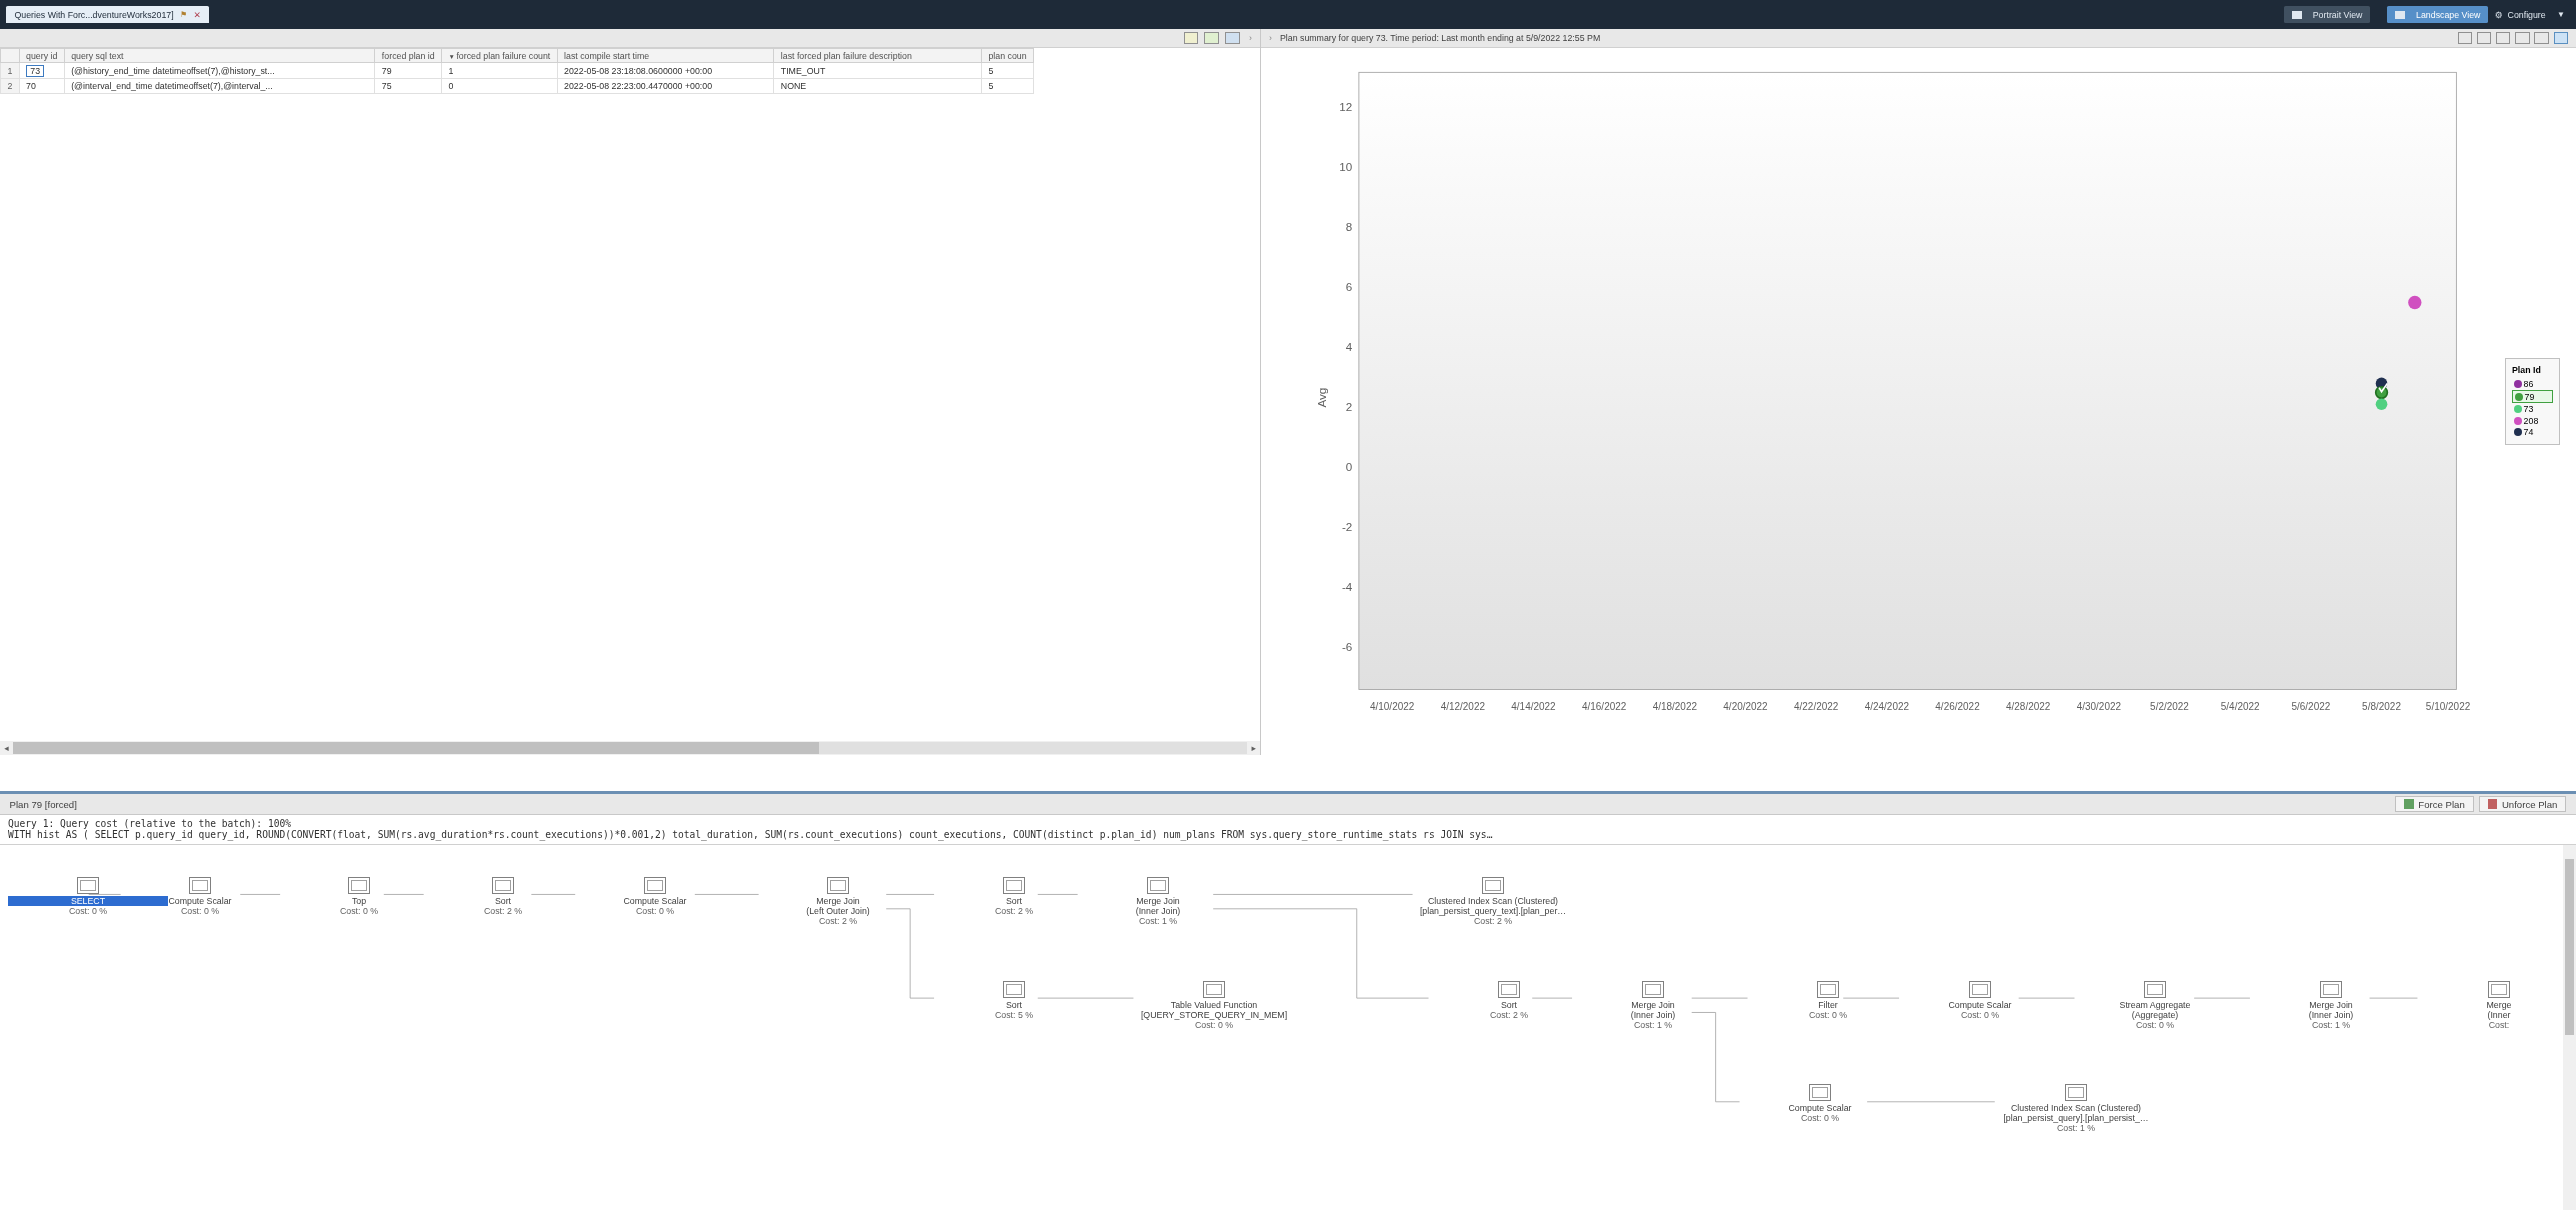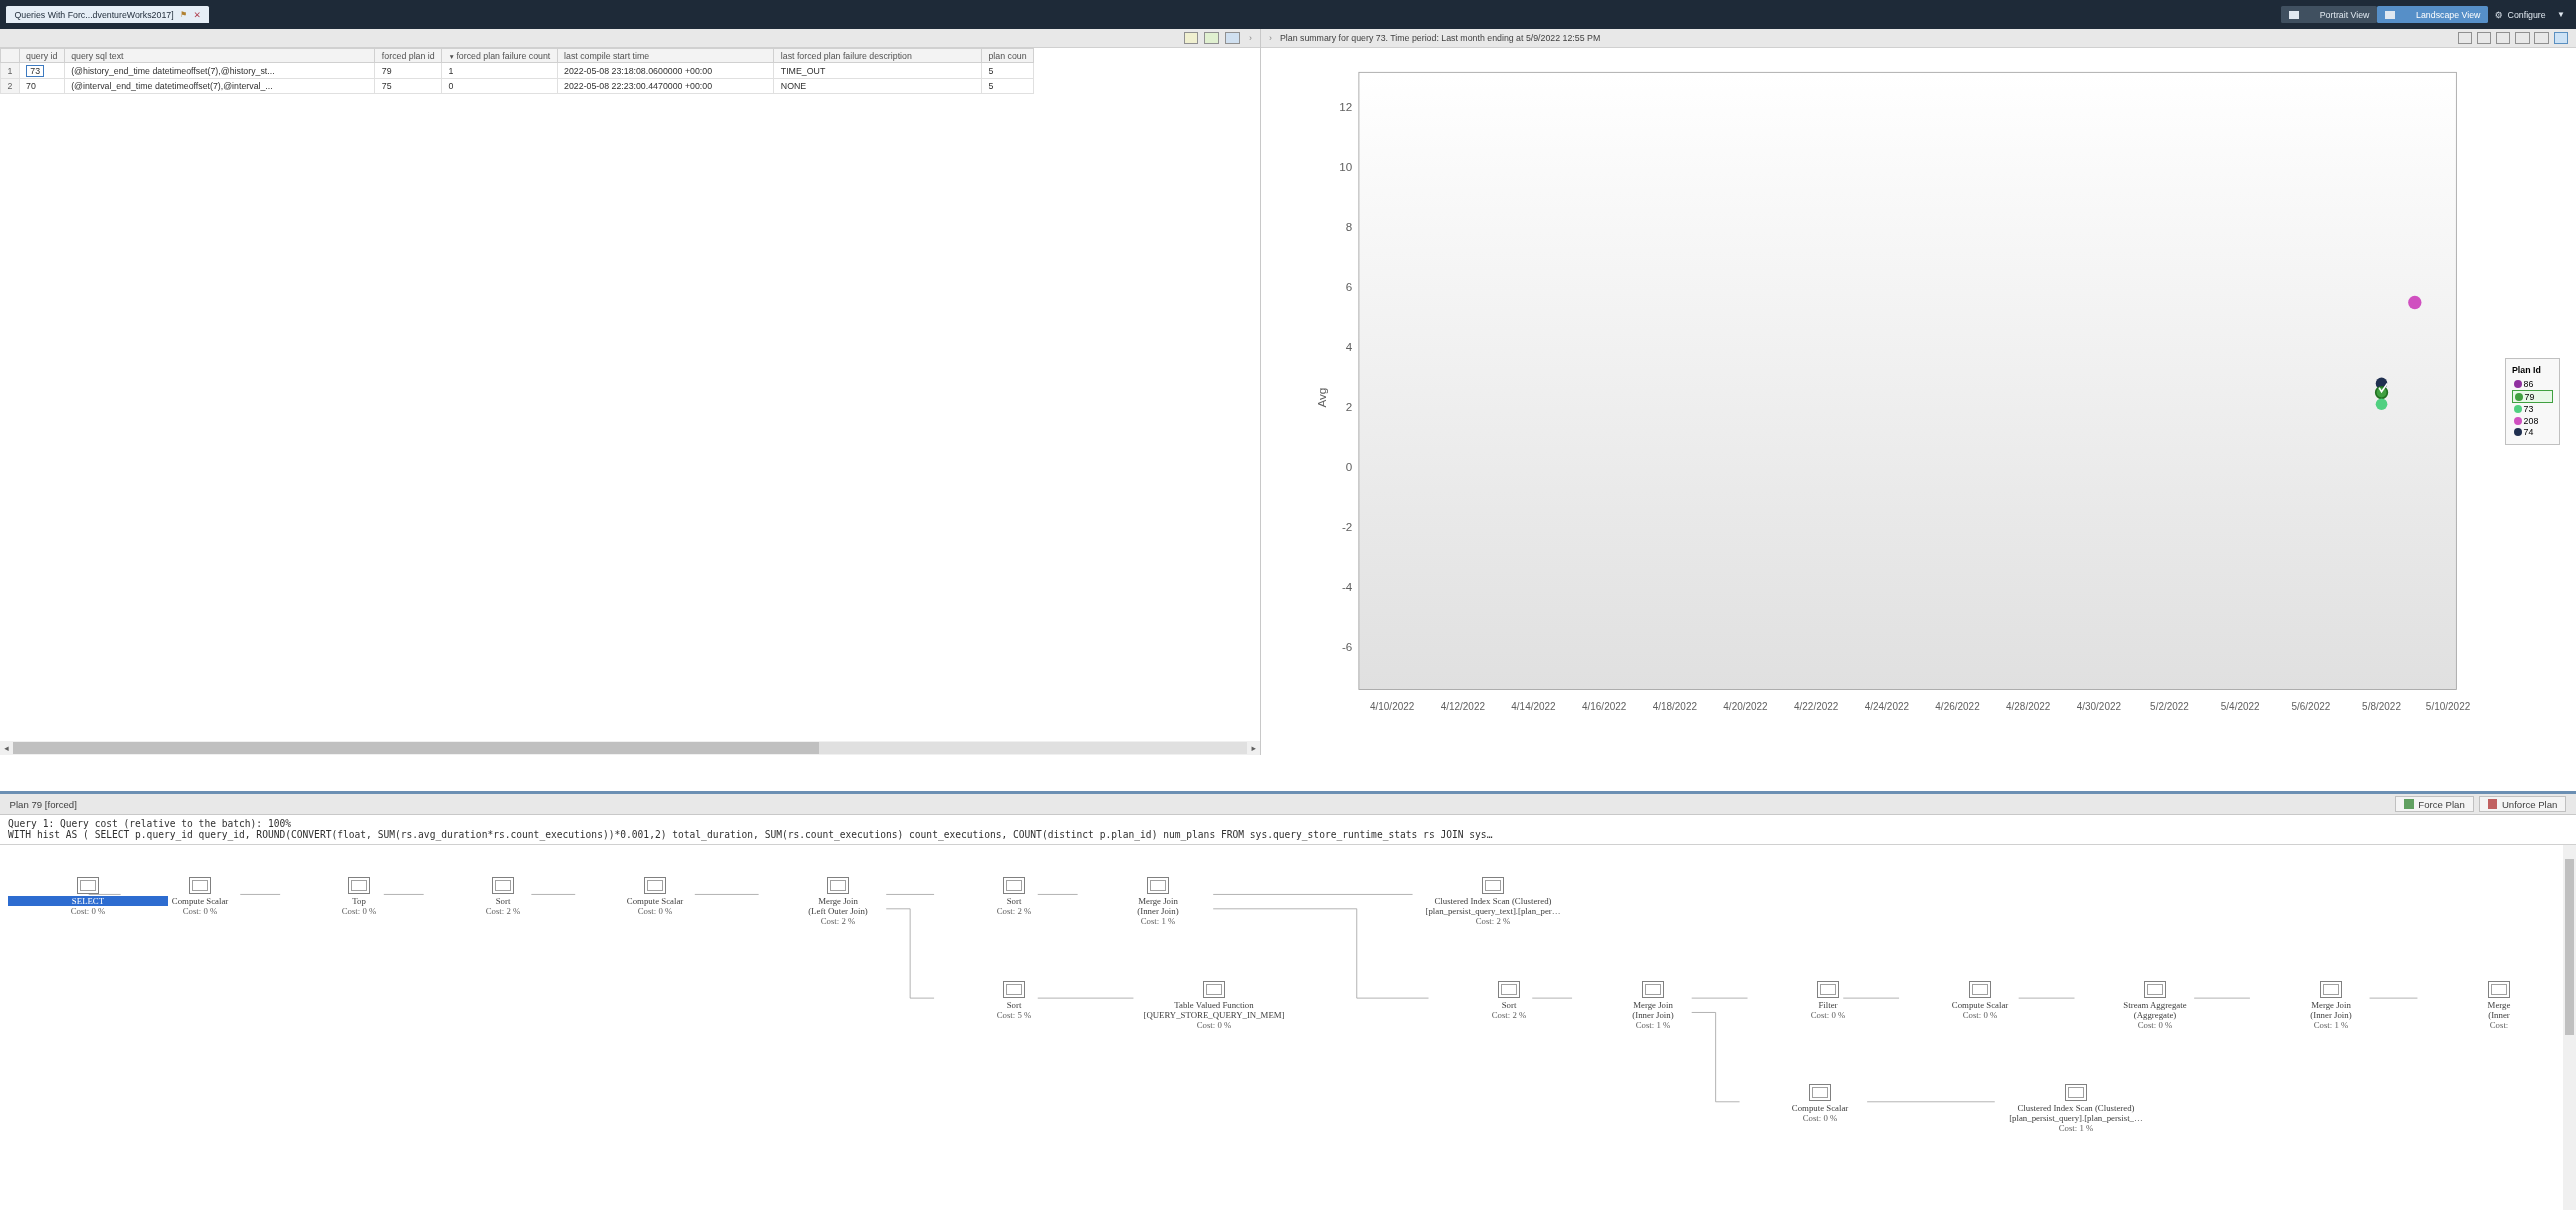--- a/index.html
+++ b/index.html
@@ -5,21 +5,21 @@
   * { box-sizing: border-box; margin: 0; padding: 0; }
   html, body { width: 100%; height: 100%; font-family: "Segoe UI", Tahoma, sans-serif; font-size: 8.8px; background: #2a2f38; overflow: hidden; }
   .app { width: 2576px; height: 1210px; display: flex; flex-direction: column; background: #fff; position: relative; transform-origin: top left; }
 
   
   .top-strip { height: 29px; background: #1e2a38; display: flex; align-items: center; padding: 0 6.4px; }
   .tab { background: #e6eef6; color: #1e2a38; padding: 3.2px 8px; border-radius: 1.6px 1.6px 0 0; display: flex; align-items: center; gap: 6.4px; font-size: 8.8px; }
   .tab .pin { color: #b08030; font-size: 8px; }
   .tab .close { color: #b04050; cursor: pointer; }
   .top-strip .spacer { flex: 1; }
-  .view-btn { background: #405060; color: #e0e8f0; padding: 3.2px 8px; margin-left: 0; border-radius: 1.6px; display: flex; align-items: center; gap: 21px; font-size: 8.8px; cursor: pointer; }
+  .view-btn { background: #405060; color: #e0e8f0; padding: 3.2px 8px; margin-left: 17px; border-radius: 1.6px; display: flex; align-items: center; gap: 11px; font-size: 8.8px; cursor: pointer; }
   .view-btn.active { background: #568fc8; color: #fff; }
   .view-btn .sq { width: 9.6px; height: 8px; background: #e0e8f0; display: inline-block; }
   .gear { color: #e0e8f0; padding: 3.2px 6.4px; cursor: pointer; display:flex; align-items:center; gap:4.8px;}
   .chev { color:#e0e8f0; padding:0 4.8px; cursor:pointer; font-size:8px; }
 
   
   .title-bar { height: 29px; background: #6b8fb3; color: #fff; display: flex; align-items: center; padding: 0 11.2px; font-size: 11.2px; }
 
   
   .main { flex: 0 0 694px; display: flex; background: #fff; }
@@ -63,21 +63,21 @@
 
   
   .plan-panel { flex:1; display:flex; flex-direction:column; border-top:3.2px solid #6b8fb3;margin-top:36px;}
   .plan-header{ height:21px; background:#e8e8e8; border-bottom:0.8px solid #c8c8c8; display:flex; align-items:center; padding:0 9.6px; font-size:9.6px; color:#404040;}
   .plan-header .sp{ flex:1;}
   .plan-btn{ border:0.8px solid #c0c0c0; padding:1.6px 8px; margin-left:4.8px; display:flex; align-items:center; gap:4.8px; cursor:pointer; background:#f4f4f4;}
   .plan-btn .pic{ width:9.6px; height:9.6px; background:#60a060;}
   .plan-btn.un .pic{ background:#c06060;}
   .plan-query{ padding:3.2px 8px; font-family:Consolas,monospace; font-size:9.6px; color:#303030; white-space:nowrap; background:#fff; border-bottom:0.8px solid #d0d0d0;}
   .plan-canvas{ flex:1; position:relative; background:#fff; overflow:hidden;}
-  .op{ position:absolute; text-align:center; font-family:Liberation Serif, serif; font-size:8.8px; color:#404040; width:160px;}
+  .op{ position:absolute; text-align:center; font-family:Liberation Sans, sans-serif; font-size:8.8px; color:#404040; width:160px;}
   .op.sel .lbl{ background:#2d6cd0; color:#fff; padding:0 3.2px;}
   .op .ico{ width:22.4px; height:17.6px; margin:0 auto 1.6px; border:0.8px solid #808080; background:#fff; position:relative;}
   .op .ico::after{content:""; position:absolute; inset:2.4px; border:0.8px solid #a0a0a0;}
   .op .cost{ color:#606060;}
   .conn{ position:absolute; stroke:#a0a0a0; stroke-width:1; fill:none;}
   .plan-vsb{ position:absolute; right:0; top:0; bottom:0; width:12.8px; background:#f0f0f0;}
   .plan-vsb .vt{ width:9.6px; margin:14.4px auto 0; height:176px; background:#c0c0c0;}
 </style>
 </head>
 <body>

